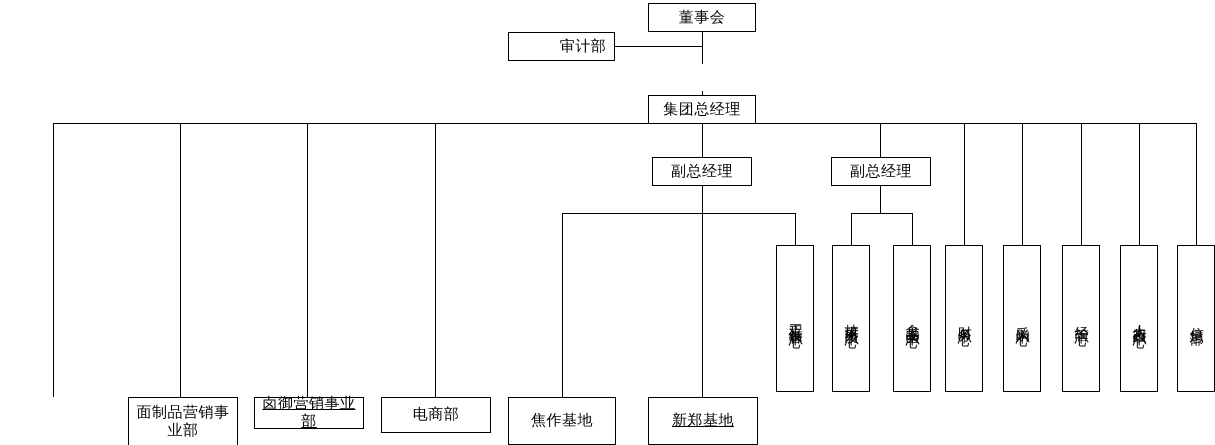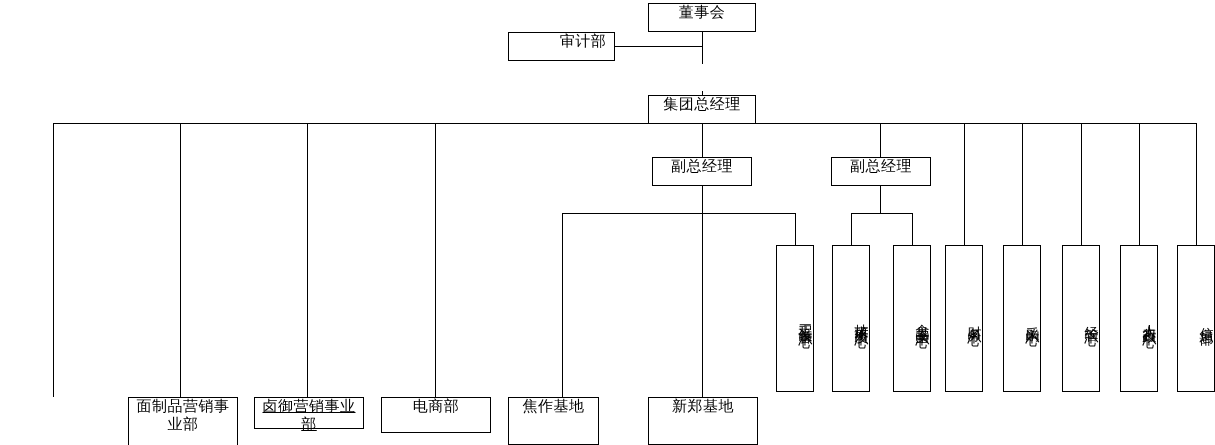--- a/index.html
+++ b/index.html
@@ -14,21 +14,21 @@
     background: #ffffff;
     font-family: "Liberation Serif", "DejaVu Serif", serif;
     overflow: hidden;
   }
   .node {
     position: absolute;
     box-sizing: border-box;
     border: 1px solid #000000;
     background: #ffffff;
     display: flex;
-    align-items: flex-start;
+    align-items: center;
     justify-content: center;
     text-align: center;
     color: #000000;
     line-height: 1.18;
   }
   .node.horiz {
     font-size: 15px;
     letter-spacing: 0.5px;
   }
   .node.vert {
@@ -148,21 +148,21 @@
   </div>
 
   <div class="node horiz" style="left:254px; top:397px; width:110px; height:32px;text-decoration:underline;">
     <span class="label">卤御营销事业部</span>
   </div>
 
   <div class="node horiz" style="left:381px; top:397px; width:110px; height:36px;">
     <span class="label">电商部</span>
   </div>
 
-  <div class="node horiz" style="left:508px; top:397px; width:91px; height:48px;">
+  <div class="node horiz" style="left:508px; top:397px; width:108px; height:48px;">
     <span class="label">焦作基地</span>
   </div>
 
-  <div class="node horiz" style="left:648px; top:397px; width:110px; height:48px;">
+  <div class="node horiz" style="left:648px; top:397px; width:110px; height:48px;text-decoration:underline;">
     <span class="label">新郑基地</span>
   </div>
 
 </div>
 
 </body></html>

